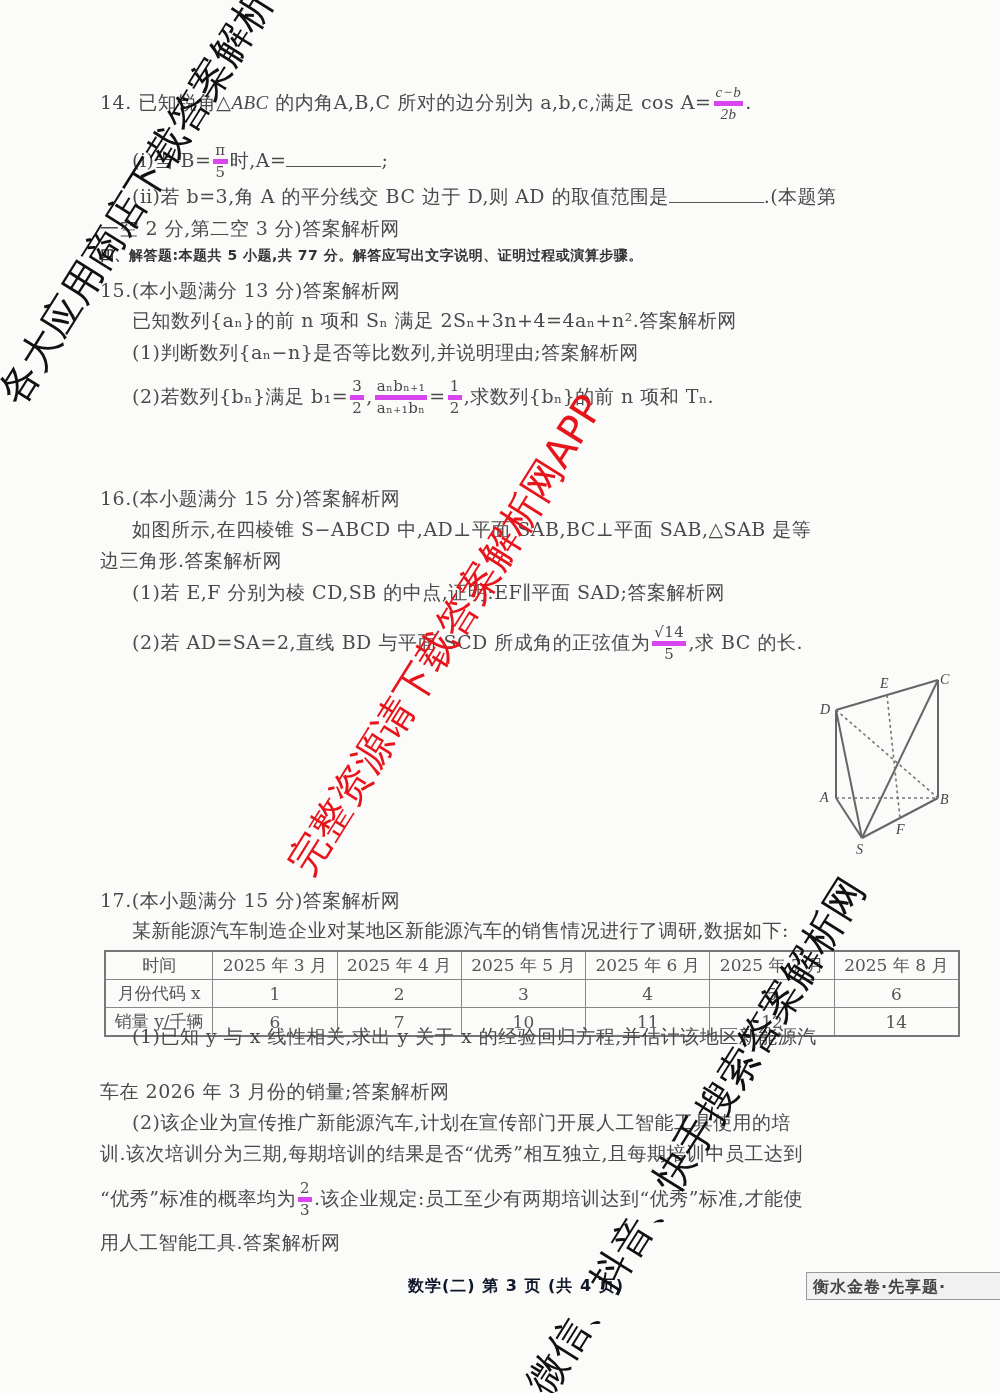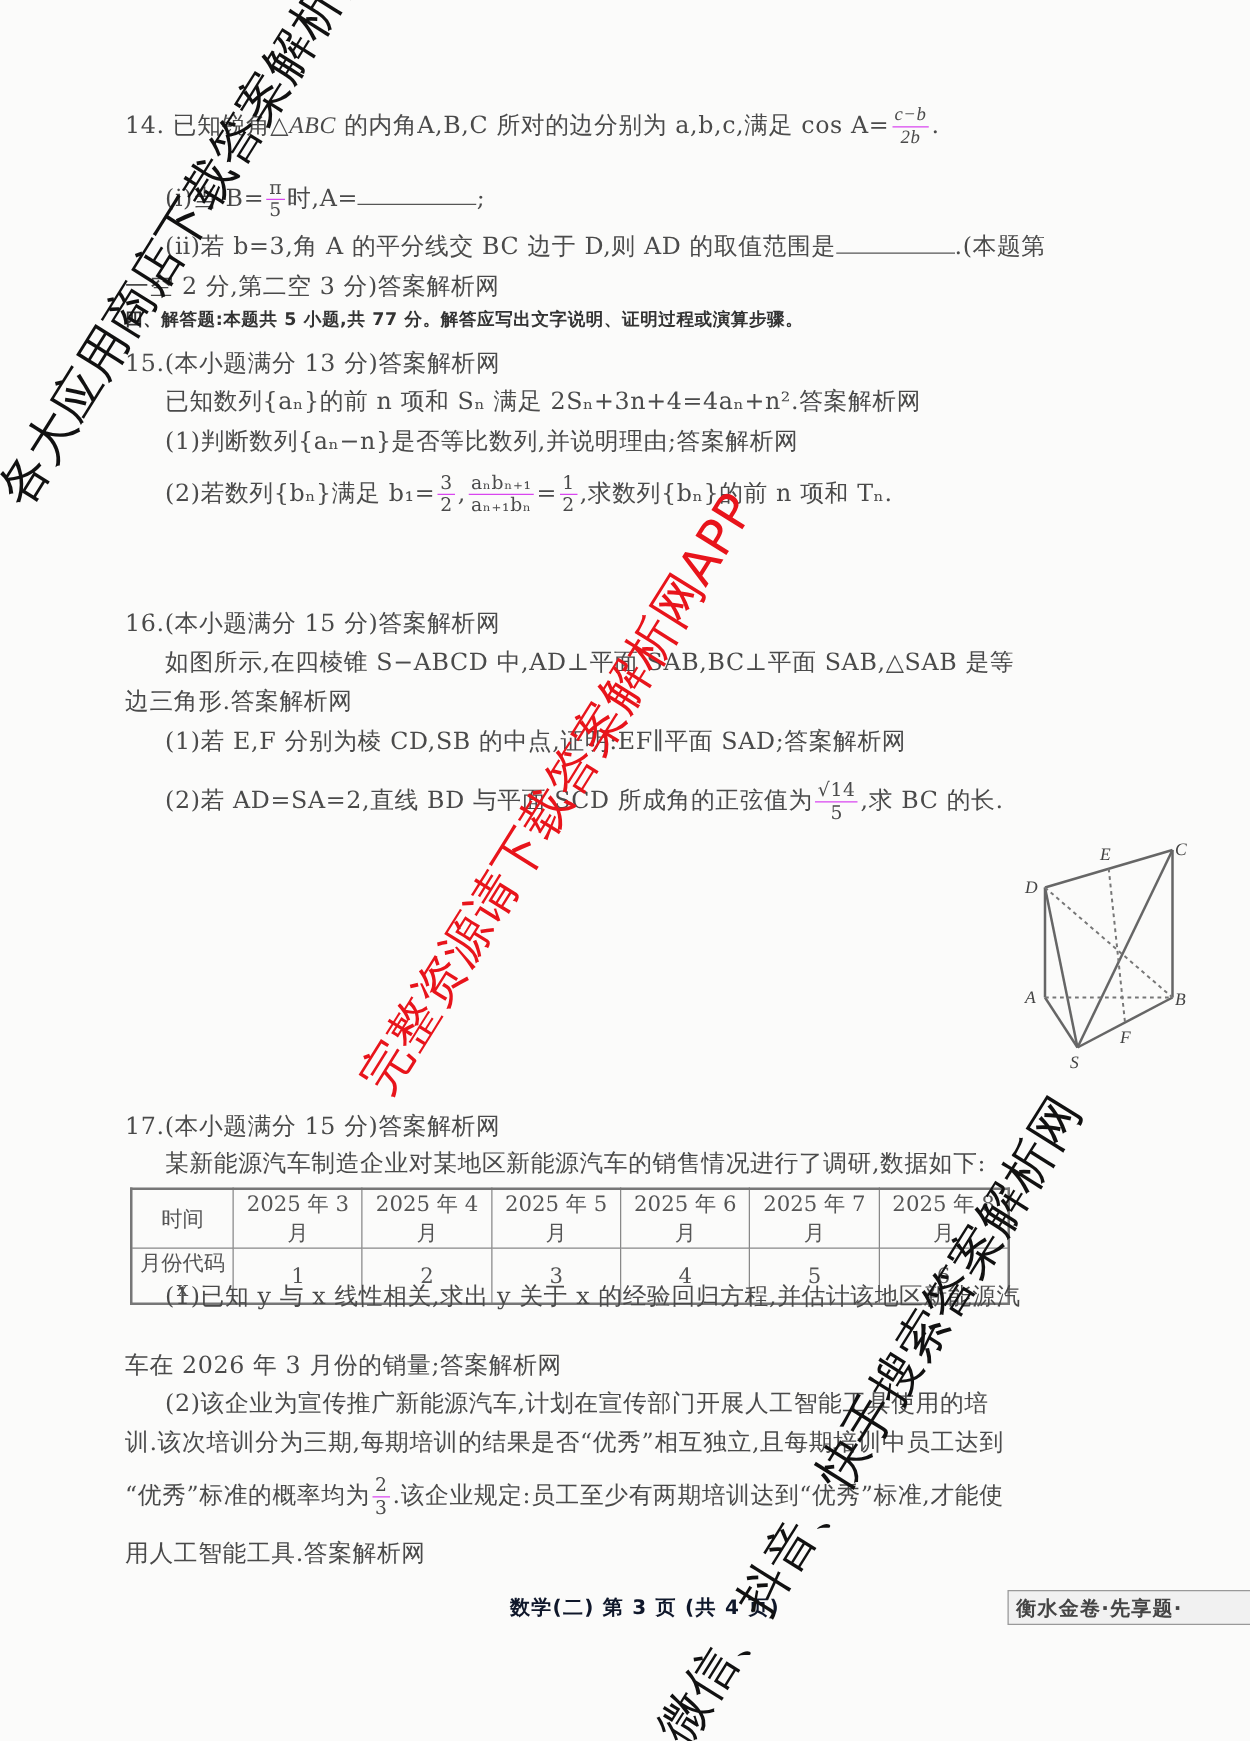--- a/index.html
+++ b/index.html
@@ -3,24 +3,24 @@
 <meta charset="utf-8">
 <style>
   html, body { margin:0; padding:0; }
   body { width:1000px; height:1393px; background:#fbfbfa; position:relative; overflow:hidden;
          font-family:"DejaVu Serif","Liberation Serif",serif; color:#4a4a4a; }
   .line { position:absolute; left:100px; font-size:19px; white-space:nowrap; letter-spacing:0.5px; }
   .ind { left:132px; }
   .bold { font-family:"DejaVu Sans","Liberation Sans",sans-serif; font-weight:bold; color:#333; font-size:14px; }
   i.v { font-family:"Liberation Serif",serif; }
   .frac { display:inline-block; vertical-align:middle; text-align:center; font-size:15px; line-height:17px; margin:0 2px; }
-  .frac .n { display:block; border-bottom:1px solid #d946ef; padding:0 2px; }
+  .frac .n { display:block; border-bottom:5px solid #d946ef; padding:0 2px; }
   .frac .d { display:block; padding:0 2px; }
   .blank { display:inline-block; width:95px; border-bottom:1px solid #555; height:18px; vertical-align:baseline; }
-  table.data { position:absolute; left:104px; top:950px; width:704px; border-collapse:collapse; font-size:17px;
+  table.data { position:absolute; left:104px; top:950px; width:856px; border-collapse:collapse; font-size:17px;
                border:2px solid #777; }
   table.data td { border:1px solid #888; text-align:center; height:27px; padding:0 4px; color:#555; }
   .fig { position:absolute; left:812px; top:668px; }
   .footer-l { position:absolute; left:408px; top:1276px; font-family:"DejaVu Sans",sans-serif; font-weight:bold; font-size:16px; color:#0f172a; letter-spacing:1px; }
   .footer-r { position:absolute; left:806px; top:1272px; width:200px; height:28px; border:1px solid #999; background:#f1f1f1;
               font-family:"DejaVu Sans",sans-serif; font-weight:bold; font-size:16px; color:#444; line-height:28px; padding-left:6px; letter-spacing:1px; box-sizing:border-box; }
   .wm { position:absolute; font-family:"DejaVu Sans",sans-serif; font-size:40px; white-space:nowrap; transform-origin:left bottom; }
 </style>
 </head>
 <body>
@@ -95,20 +95,29 @@
   </tr>
   <tr>
     <td>月份代码 x</td>
         <td>1</td>
         <td>2</td>
         <td>3</td>
         <td>4</td>
         <td>5</td>
         <td>6</td>
   </tr>
+  <tr>
+    <td>销量 y/千辆</td>
+        <td>6</td>
+        <td>7</td>
+        <td>10</td>
+        <td>11</td>
+        <td>12</td>
+        <td>14</td>
+  </tr>
 </tbody>
   </table>
 
 <div class="line ind" style="top:1024px">(1)已知 y 与 x 线性相关,求出 y 关于 x 的经验回归方程,并估计该地区新能源汽</div>
 <div class="line" style="top:1079px">车在 2026 年 3 月份的销量;答案解析网</div>
 <div class="line ind" style="top:1110px">(2)该企业为宣传推广新能源汽车,计划在宣传部门开展人工智能工具使用的培</div>
 <div class="line" style="top:1141px">训.该次培训分为三期,每期培训的结果是否“优秀”相互独立,且每期培训中员工达到</div>
 <div class="line" style="top:1180px">
   <span>“优秀”标准的概率均为</span><span class="frac"><span class="n">2</span><span class="d">3</span></span><span>.该企业规定:员工至少有两期培训达到“优秀”标准,才能使</span>
 </div>

